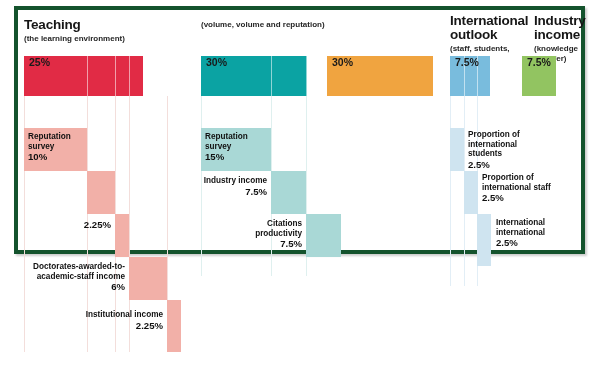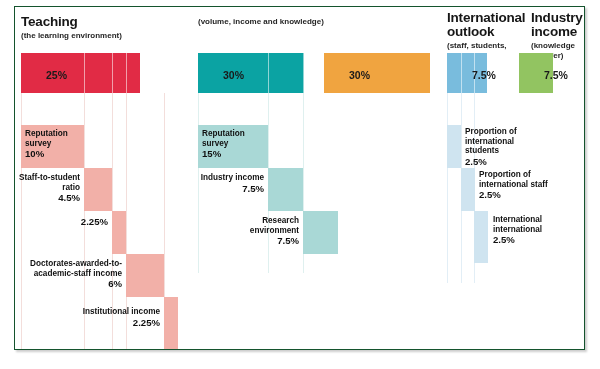--- a/index.html
+++ b/index.html
@@ -15,23 +15,23 @@
     width: 600px;
     height: 369px;
     background: #ffffff;
     overflow: hidden;
   }
   #frame {
     position: absolute;
     left: 14px;
     top: 6px;
     width: 571px;
-    height: 344px;
+    height: 248px;
     background: #ffffff;
-    border: 1px solid #14532d;
+    border: 4px solid #14532d;
     box-shadow: 2px 2px 2px rgba(0,0,0,0.20);
     box-sizing: border-box;
   }
   .chart {
     position: absolute;
     left: 0; top: 0; right: 0; bottom: 0;
   }
 
   
   .guide {
@@ -64,25 +64,24 @@
   }
 
   
   .bar {
     position: absolute;
     box-sizing: border-box;
   }
   .bar-top-label {
     position: absolute;
     left: 5px;
-    top: 16px;
+    top: 0;
     font-size: 10.5px;
     font-weight: bold;
     color: #1a1a1a;
-    margin-left: 20px;
   }
   .seg-divider {
     position: absolute;
     top: 0;
     bottom: 0;
     width: 1px;
     background: rgba(255,255,255,0.55);
   }
 
   
@@ -140,44 +139,40 @@
         <div class="bar-top-label">25%</div>
       </div>
 
       <div class="comp-bar" style="left:6px; top:118px; width:63px; height:43px; background:#f2b0a8;"></div>
       <div class="comp-label left-align" style="left:10px; top:122px; width:58px;">
         <span>Reputation survey</span>
         <span class="comp-pct">10%</span>
       </div>
 
       <div class="comp-bar" style="left:69px; top:161px; width:28px; height:43px; background:#f2b0a8;"></div>
-      <div class="comp-label" style="left:0px; top:166px; width:65px;">
-        <span>Staff-to-student ratio</span>
-        <span class="comp-pct">4.5%</span>
-      </div>
 
       <div class="comp-bar" style="left:97px; top:204px; width:14px; height:43px; background:#f2b0a8;"></div>
       <div class="comp-label" style="left:0px; top:209px; width:93px;">
         <span class="comp-pct">2.25%</span>
       </div>
 
       <div class="comp-bar" style="left:111px; top:247px; width:38px; height:43px; background:#f2b0a8;"></div>
       <div class="comp-label" style="left:0px; top:252px; width:107px;">
         <span>Doctorates-awarded-to-academic-staff income</span>
         <span class="comp-pct">6%</span>
       </div>
 
       <div class="comp-bar" style="left:149px; top:290px; width:14px; height:52px; background:#f2b0a8;"></div>
       <div class="comp-label" style="left:60px; top:300px; width:85px;">
         <span>Institutional income</span>
         <span class="comp-pct">2.25%</span>
       </div>
 
       <div class="pillar-head" style="left:183px; top:8px; width:160px;">
-        <div class="pillar-sub">(volume, income and knowledge)</div>
+        <div class="pillar-sub">(volume, volume and reputation)</div>
       </div>
 
       <div class="bar" style="left:183px; top:46px; width:106px; height:40px; background:#0ba3a3;">
         <div class="seg-divider" style="left:70px;"></div>
         <div class="seg-divider" style="left:105px;"></div>
         <div class="bar-top-label">30%</div>
       </div>
 
       <div class="comp-bar" style="left:183px; top:118px; width:70px; height:43px; background:#a9d8d6;"></div>
       <div class="comp-label left-align" style="left:187px; top:122px; width:66px;">
@@ -186,21 +181,21 @@
       </div>
 
       <div class="comp-bar" style="left:253px; top:161px; width:35px; height:43px; background:#a9d8d6;"></div>
       <div class="comp-label" style="left:180px; top:166px; width:69px;">
         <span>Industry income</span>
         <span class="comp-pct">7.5%</span>
       </div>
 
       <div class="comp-bar" style="left:288px; top:204px; width:35px; height:43px; background:#a9d8d6;"></div>
       <div class="comp-label" style="left:210px; top:209px; width:74px;">
-        <span>Research environment</span>
+        <span>Citations productivity</span>
         <span class="comp-pct">7.5%</span>
       </div>
 
 
       <div class="bar" style="left:309px; top:46px; width:106px; height:40px; background:#f0a440;">
         <div class="bar-top-label">30%</div>
       </div>
 
       <div class="pillar-head" style="left:432px; top:4px; width:72px;">
         <div class="pillar-title wrap">International outlook</div>

